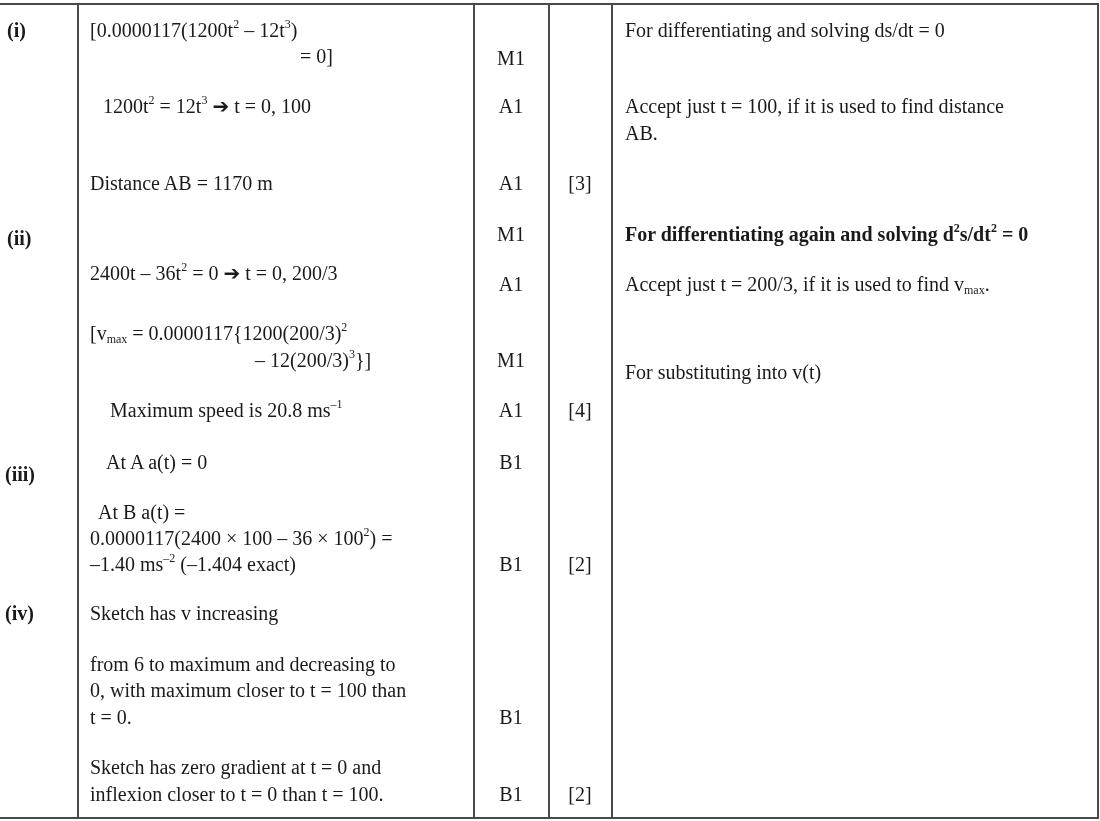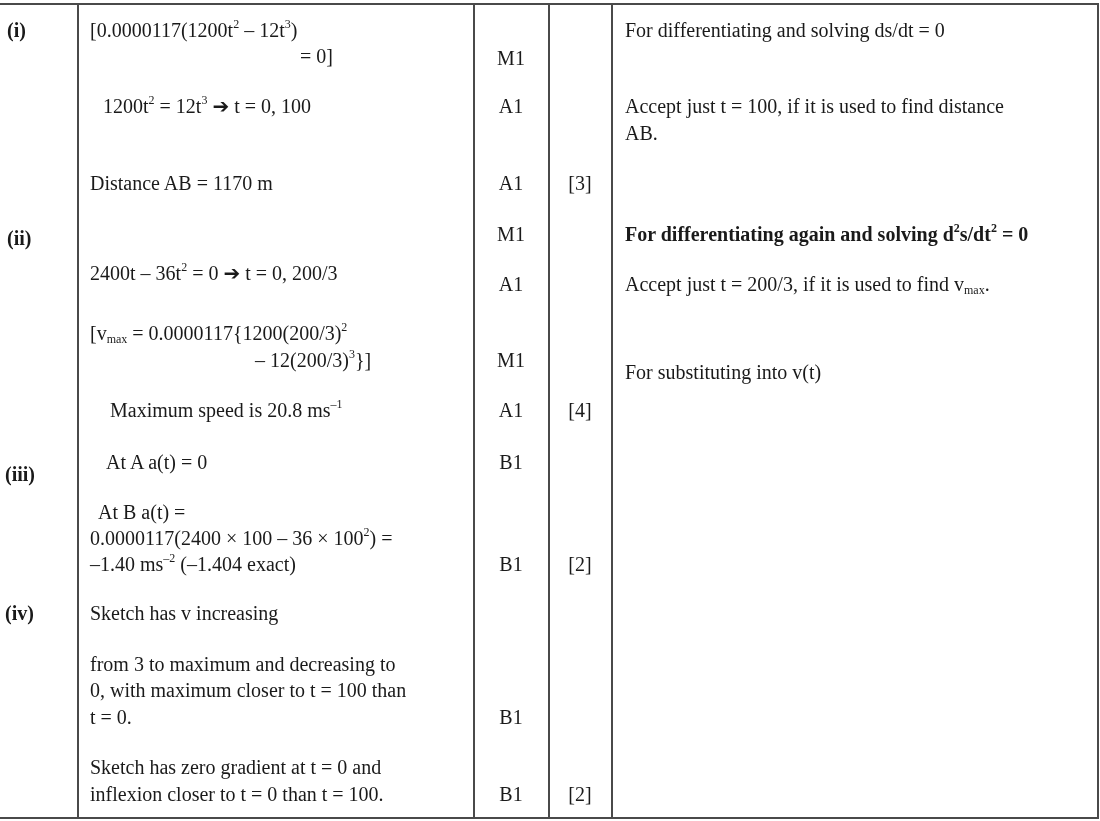--- a/index.html
+++ b/index.html
@@ -82,21 +82,21 @@
   <span>0.0000117(2400 × 100 – 36 × 100</span><sup>2</sup><span>) =</span>
 </div>
 <div class="t" style="left:90px; top:551px;">
   <span>–1.40 ms</span><sup>–2</sup><span> (–1.404 exact)</span>
 </div>
 <div class="t mark" style="left:476px; top:551px;">B1</div>
 <div class="t total" style="left:550px; top:551px;">[2]</div>
 
 <div class="t part" style="left:5px; top:600px;text-align:right;">(iv)</div>
 <div class="t" style="left:90px; top:600px;">Sketch has v increasing</div>
-<div class="t" style="left:90px; top:651px;">from 3 to maximum and decreasing to</div>
+<div class="t" style="left:90px; top:651px;">from 6 to maximum and decreasing to</div>
 <div class="t" style="left:90px; top:677px;">0, with maximum closer to t = 100 than</div>
 <div class="t" style="left:90px; top:704px;">t = 0.</div>
 <div class="t mark" style="left:476px; top:704px;">B1</div>
 
 <div class="t" style="left:90px; top:754px;">Sketch has zero gradient at t = 0 and</div>
 <div class="t" style="left:90px; top:781px;">inflexion closer to t = 0 than t = 100.</div>
 <div class="t mark" style="left:476px; top:781px;">B1</div>
 <div class="t total" style="left:550px; top:781px;">[2]</div>
 
 </body></html>

